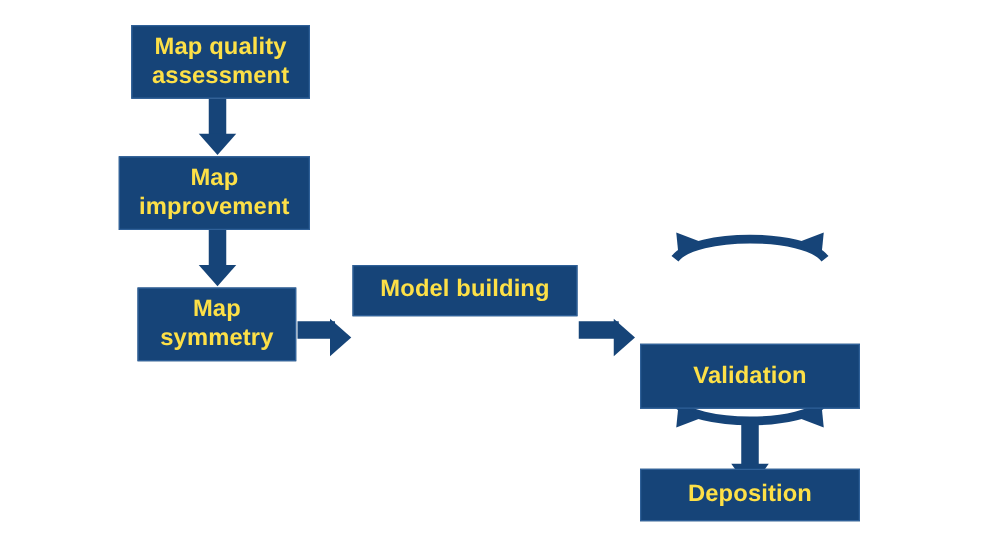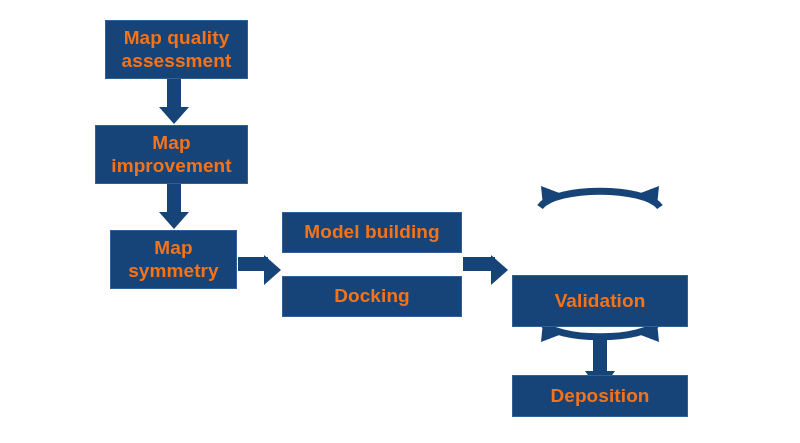--- a/index.html
+++ b/index.html
@@ -20,21 +20,21 @@
   }
   .node {
     position: absolute;
     background: #164478;
     border: 1px solid #2f6098;
     box-sizing: border-box;
     display: flex;
     align-items: center;
     justify-content: center;
     text-align: center;
-    color: #f97316;
+    color: #fde047;
     font-family: "Liberation Sans", sans-serif;
     font-size: 19px;
     font-weight: 600;
     line-height: 1.18;
     letter-spacing: 0.1px;
     padding: 0 6px;
     user-select: none;
   }
   .node-label {
     display: block;
@@ -120,23 +120,20 @@
 
   <div class="node" id="node-map-symmetry">
     <span class="node-label">Map
 symmetry</span>
   </div>
 
   <div class="node" id="node-model-building">
     <span class="node-label">Model building</span>
   </div>
 
-  <div class="node" id="node-docking">
-    <span class="node-label">Docking</span>
-  </div>
 
 
   <div class="node" id="node-validation">
     <span class="node-label">Validation</span>
   </div>
 
   <div class="node" id="node-deposition">
     <span class="node-label">Deposition</span>
   </div>
 

